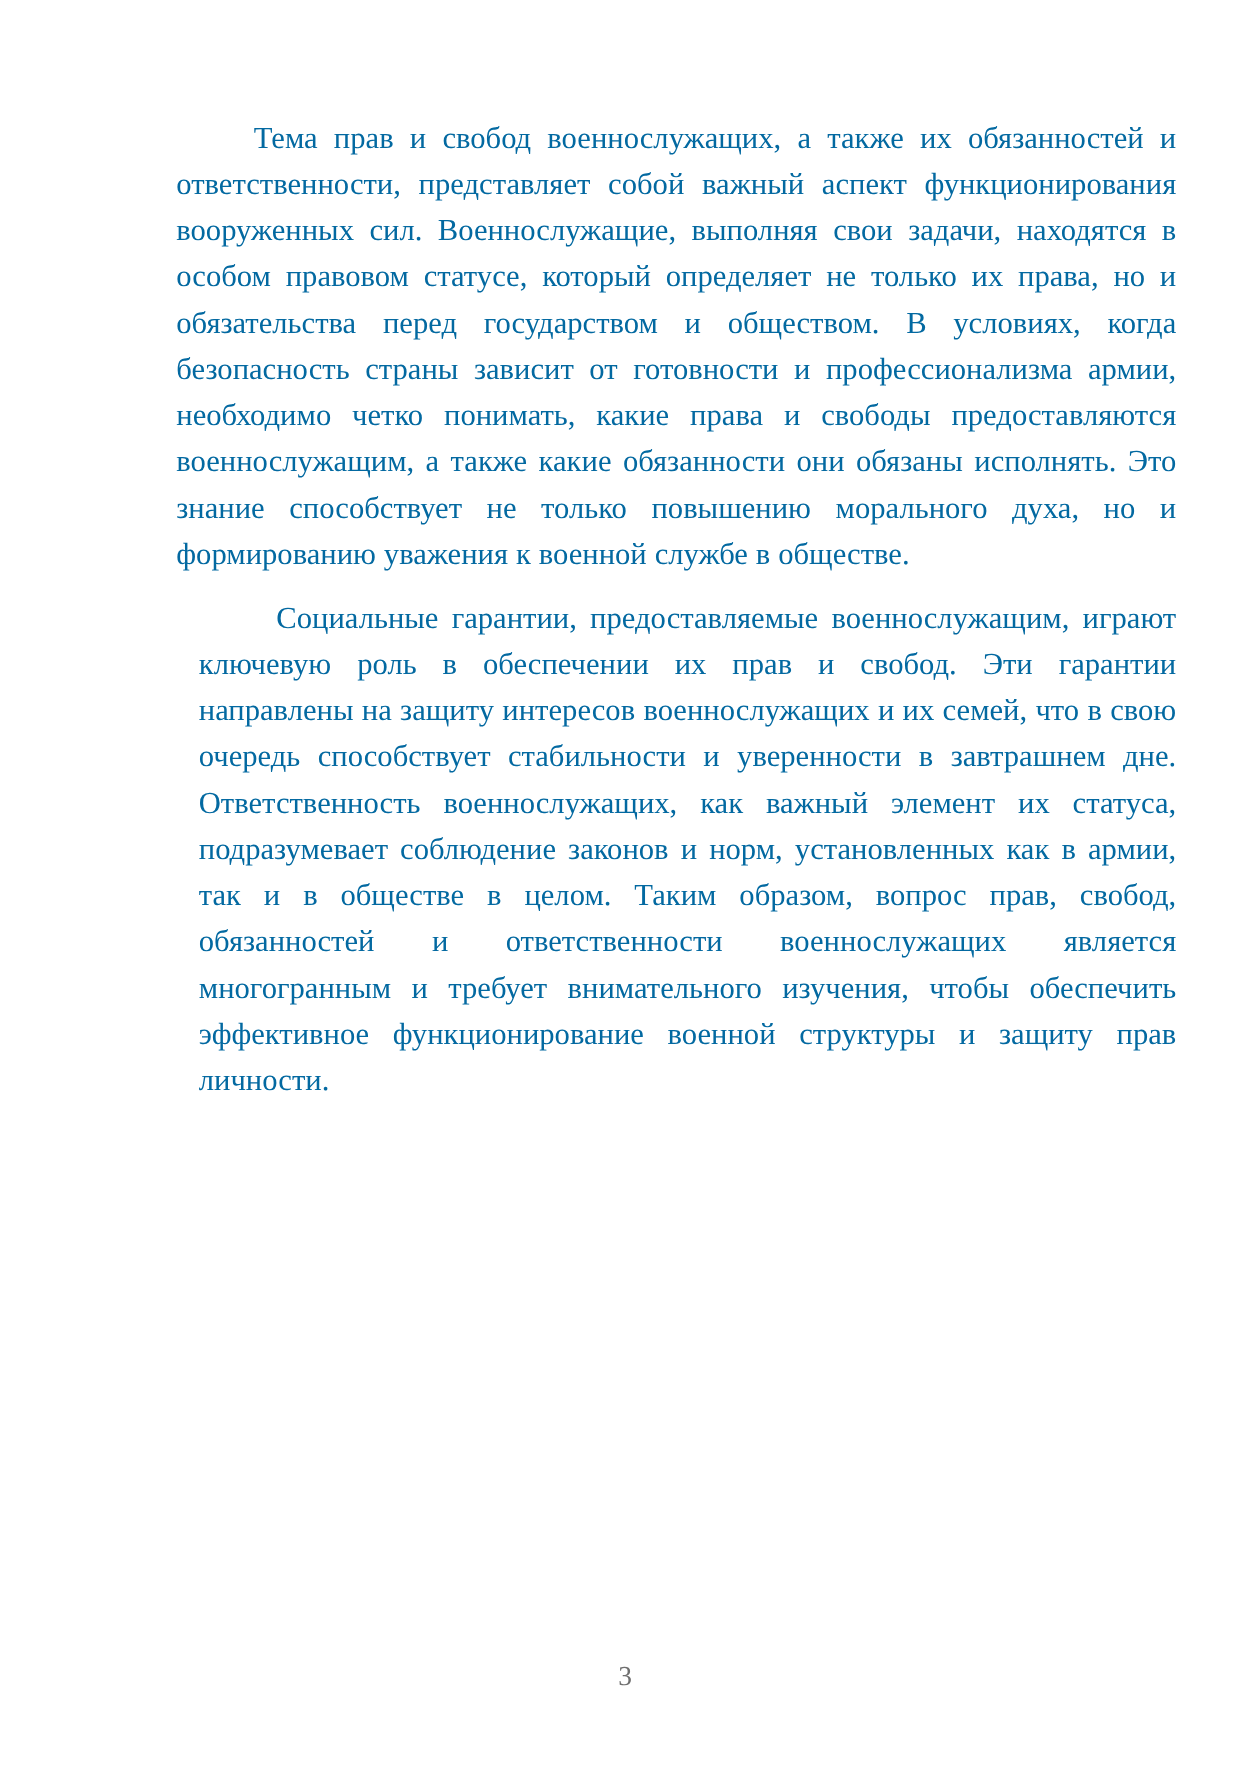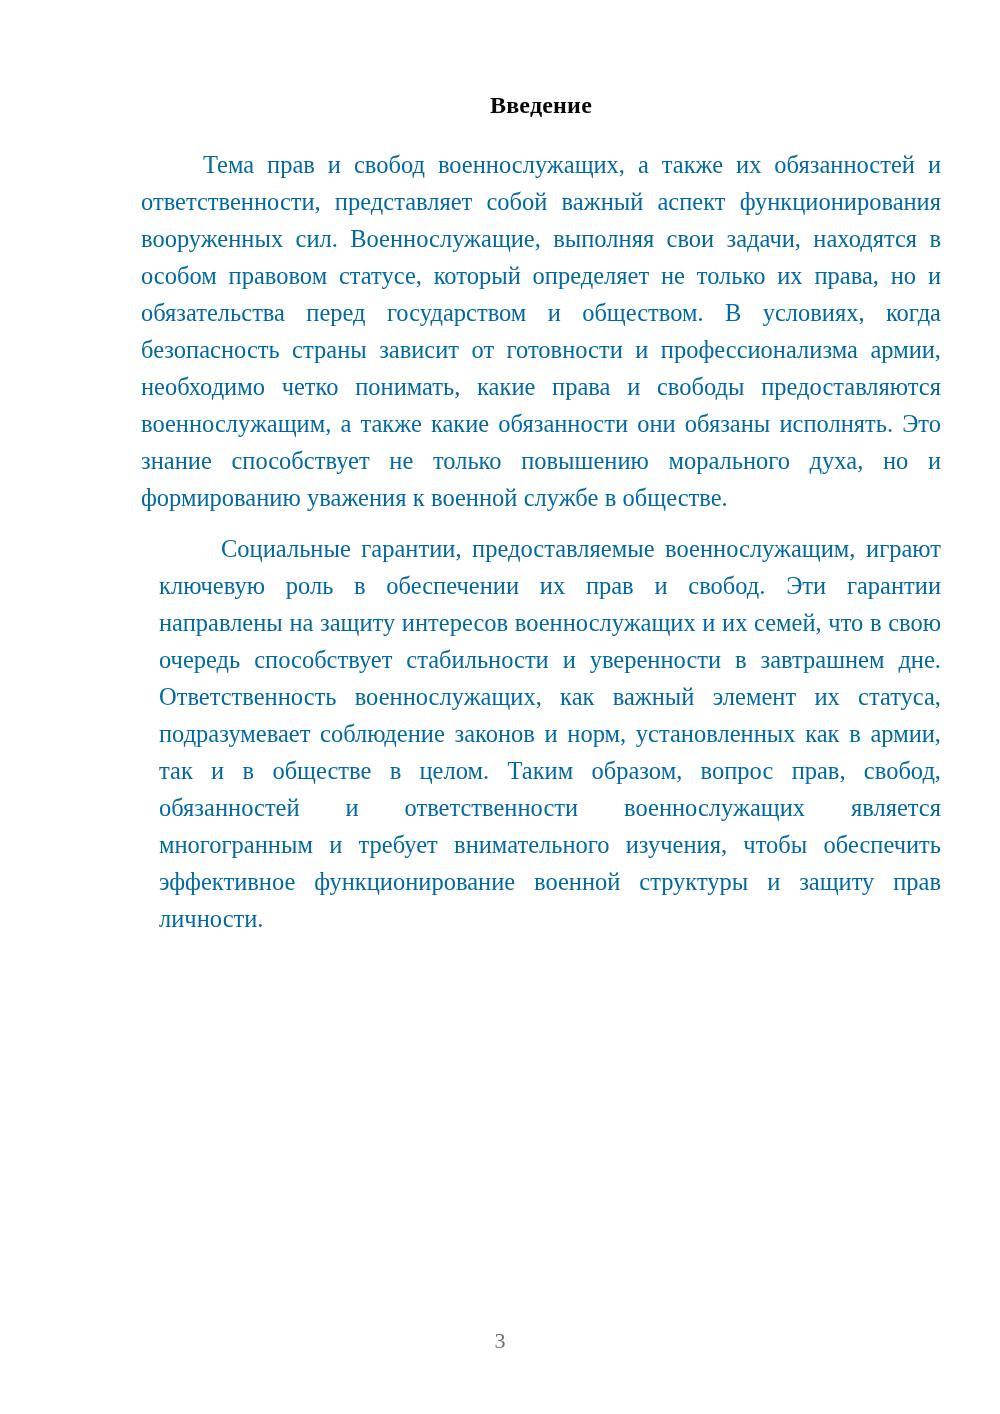--- a/index.html
+++ b/index.html
@@ -69,21 +69,20 @@
     line-height: 1;
   }
 </style>
 </head>
 <body>
 
 <div class="page">
 
   <div class="content">
 
-    <h1 class="doc-title">Введение</h1>
 
     <p class="body-paragraph">Тема прав и свобод военнослужащих, а также их обязанностей и ответственности, представляет собой важный аспект функционирования вооруженных сил. Военнослужащие, выполняя свои задачи, находятся в особом правовом статусе, который определяет не только их права, но и обязательства перед государством и обществом. В условиях, когда безопасность страны зависит от готовности и профессионализма армии, необходимо четко понимать, какие права и свободы предоставляются военнослужащим, а также какие обязанности они обязаны исполнять. Это знание способствует не только повышению морального духа, но и формированию уважения к военной службе в обществе.</p>
 
     <p class="body-paragraph">Социальные гарантии, предоставляемые военнослужащим, играют ключевую роль в обеспечении их прав и свобод. Эти гарантии направлены на защиту интересов военнослужащих и их семей, что в свою очередь способствует стабильности и уверенности в завтрашнем дне. Ответственность военнослужащих, как важный элемент их статуса, подразумевает соблюдение законов и норм, установленных как в армии, так и в обществе в целом. Таким образом, вопрос прав, свобод, обязанностей и ответственности военнослужащих является многогранным и требует внимательного изучения, чтобы обеспечить эффективное функционирование военной структуры и защиту прав личности.</p>
 
   </div>
 
   <div class="page-number">3</div>
 
 </div>

